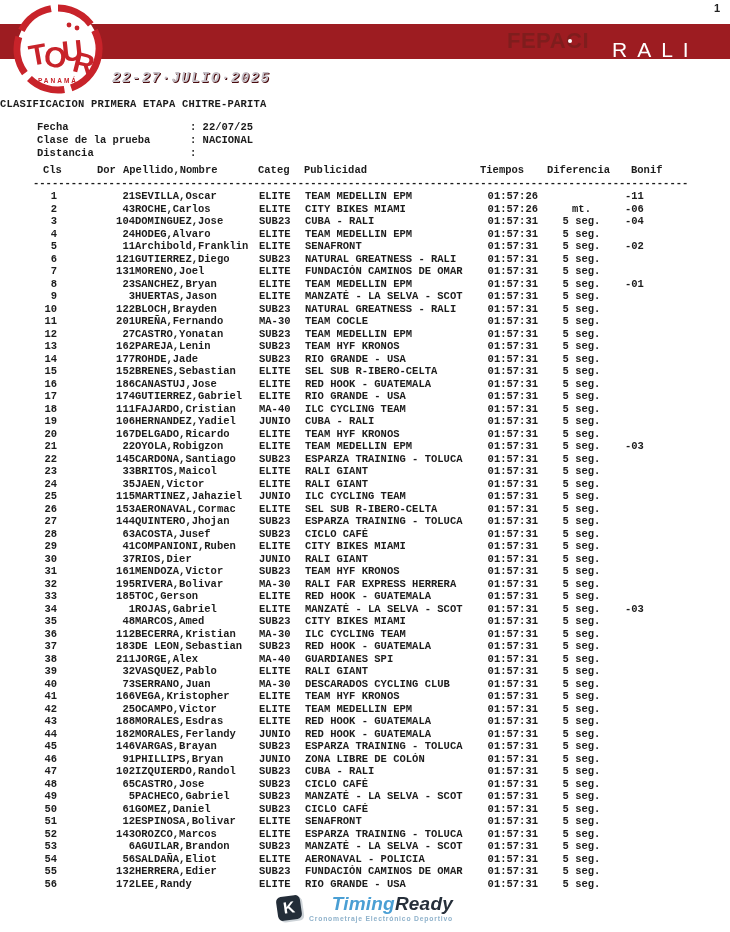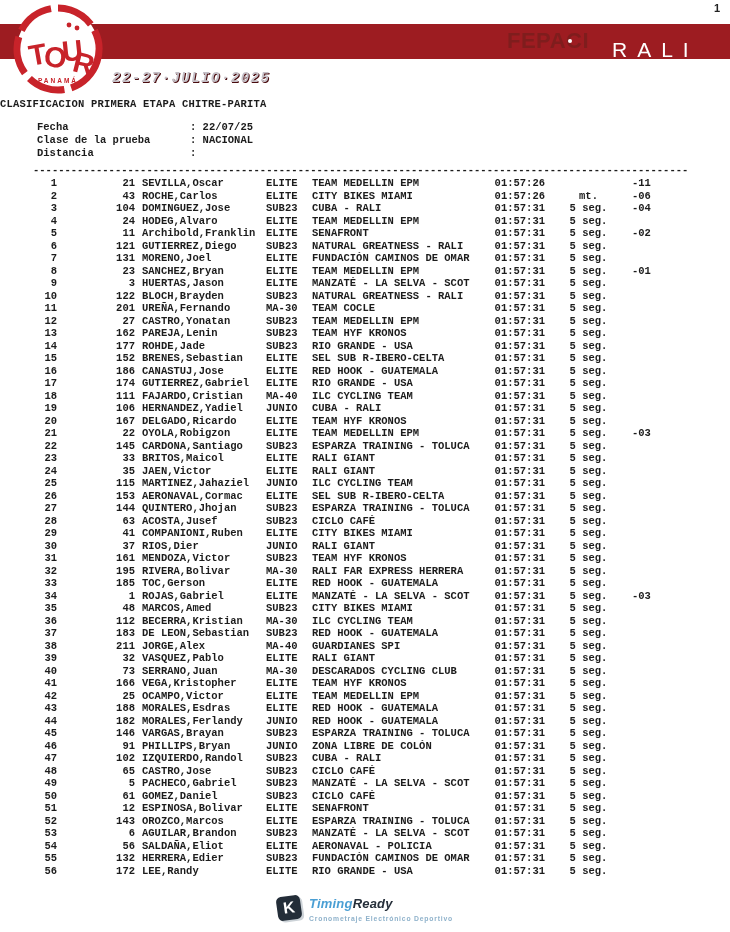--- a/index.html
+++ b/index.html
@@ -51,36 +51,36 @@
   .h-categ      { left:225px; }
   .h-publicidad { left:271px; }
   .h-tiempos    { left:447px; }
   .h-diferencia { left:514px; }
   .h-bonif      { left:598px; }
   .dashline { height:13px; line-height:12px; white-space:nowrap; overflow:hidden; letter-spacing:0; }
   .rows { }
   .row { display:flex; height:12.5px; line-height:12.5px; white-space:pre; }
   .c1 { width:24px;  text-align:right; }
   .c2 { width:78px;  text-align:right; }
-  .c3 { width:124px; margin-left:7px; overflow:hidden; }
+  .c3 { width:124px; overflow:hidden; }
   .c4 { width:46px; }
   .c5 { width:172px; overflow:hidden; }
   .c6 { width:61px;text-align:right; }
   .c7 { width:87px; text-align:center; }
   .c8 { width:61px; }
   
   .footer { position:absolute; top:894px; left:0; width:730px; display:flex; justify-content:center; }
   .tr-badge {
     width:24px; height:24px; margin-top:2px; background:#232d38; border-radius:5px;
     transform:rotate(-8deg); display:flex; align-items:center; justify-content:center;
     color:#ffffff; font-family:"Liberation Sans", sans-serif; font-weight:bold; font-size:16px;
     box-shadow:2px 2px 0 #cdd3d8;
   }
   .tr-textcol { margin-left:8px; font-family:"Liberation Sans", sans-serif; }
-  .tr-name { font-size:13px; line-height:20px; font-weight:bold; font-style:italic; letter-spacing:0.2px; }
+  .tr-name { font-size:19px; line-height:20px; font-weight:bold; font-style:italic; letter-spacing:0.2px;text-align:right; }
   .tr-timing { color:#4a9fd4; }
   .tr-ready  { color:#262f3a; }
   .tr-tagline { font-size:6.8px; line-height:8px; color:#8fb2cb; letter-spacing:0.8px; margin-top:1px; }
 </style>
 </head>
 <body>
 
 <div class="page">
 
   <div class="page-num">1</div>
@@ -112,20 +112,30 @@
 
   <div class="title">CLASIFICACION PRIMERA ETAPA CHITRE-PARITA</div>
 
   <div class="meta">
       <div class="meta-row"><span class="meta-label">Fecha</span><span class="meta-sep">: </span><span class="meta-value">22/07/25</span></div>
       <div class="meta-row"><span class="meta-label">Clase de la prueba</span><span class="meta-sep">: </span><span class="meta-value">NACIONAL</span></div>
       <div class="meta-row"><span class="meta-label">Distancia</span><span class="meta-sep">: </span></div>
     </div>
 
   <div class="tablewrap">
+    <div class="thead">
+      <span class="h-cls">Cls</span>
+      <span class="h-dor">Dor</span>
+      <span class="h-nombre">Apellido,Nombre</span>
+      <span class="h-categ">Categ</span>
+      <span class="h-publicidad">Publicidad</span>
+      <span class="h-tiempos">Tiempos</span>
+      <span class="h-diferencia">Diferencia</span>
+      <span class="h-bonif">Bonif</span>
+    </div>
     <div class="dashline">--------------------------------------------------------------------------------------------------------</div>
     <div class="rows">
         <div class="row"><span class="c1">1</span><span class="c2">21</span><span class="c3">SEVILLA,Oscar</span><span class="c4">ELITE</span><span class="c5">TEAM MEDELLIN EPM</span><span class="c6">01:57:26</span><span class="c7"></span><span class="c8">-11</span></div>
         <div class="row"><span class="c1">2</span><span class="c2">43</span><span class="c3">ROCHE,Carlos</span><span class="c4">ELITE</span><span class="c5">CITY BIKES MIAMI</span><span class="c6">01:57:26</span><span class="c7">mt.</span><span class="c8">-06</span></div>
         <div class="row"><span class="c1">3</span><span class="c2">104</span><span class="c3">DOMINGUEZ,Jose</span><span class="c4">SUB23</span><span class="c5">CUBA - RALI</span><span class="c6">01:57:31</span><span class="c7">5 seg.</span><span class="c8">-04</span></div>
         <div class="row"><span class="c1">4</span><span class="c2">24</span><span class="c3">HODEG,Alvaro</span><span class="c4">ELITE</span><span class="c5">TEAM MEDELLIN EPM</span><span class="c6">01:57:31</span><span class="c7">5 seg.</span><span class="c8"></span></div>
         <div class="row"><span class="c1">5</span><span class="c2">11</span><span class="c3">Archibold,Franklin</span><span class="c4">ELITE</span><span class="c5">SENAFRONT</span><span class="c6">01:57:31</span><span class="c7">5 seg.</span><span class="c8">-02</span></div>
         <div class="row"><span class="c1">6</span><span class="c2">121</span><span class="c3">GUTIERREZ,Diego</span><span class="c4">SUB23</span><span class="c5">NATURAL GREATNESS - RALI</span><span class="c6">01:57:31</span><span class="c7">5 seg.</span><span class="c8"></span></div>
         <div class="row"><span class="c1">7</span><span class="c2">131</span><span class="c3">MORENO,Joel</span><span class="c4">ELITE</span><span class="c5">FUNDACIÓN CAMINOS DE OMAR</span><span class="c6">01:57:31</span><span class="c7">5 seg.</span><span class="c8"></span></div>
         <div class="row"><span class="c1">8</span><span class="c2">23</span><span class="c3">SANCHEZ,Bryan</span><span class="c4">ELITE</span><span class="c5">TEAM MEDELLIN EPM</span><span class="c6">01:57:31</span><span class="c7">5 seg.</span><span class="c8">-01</span></div>

